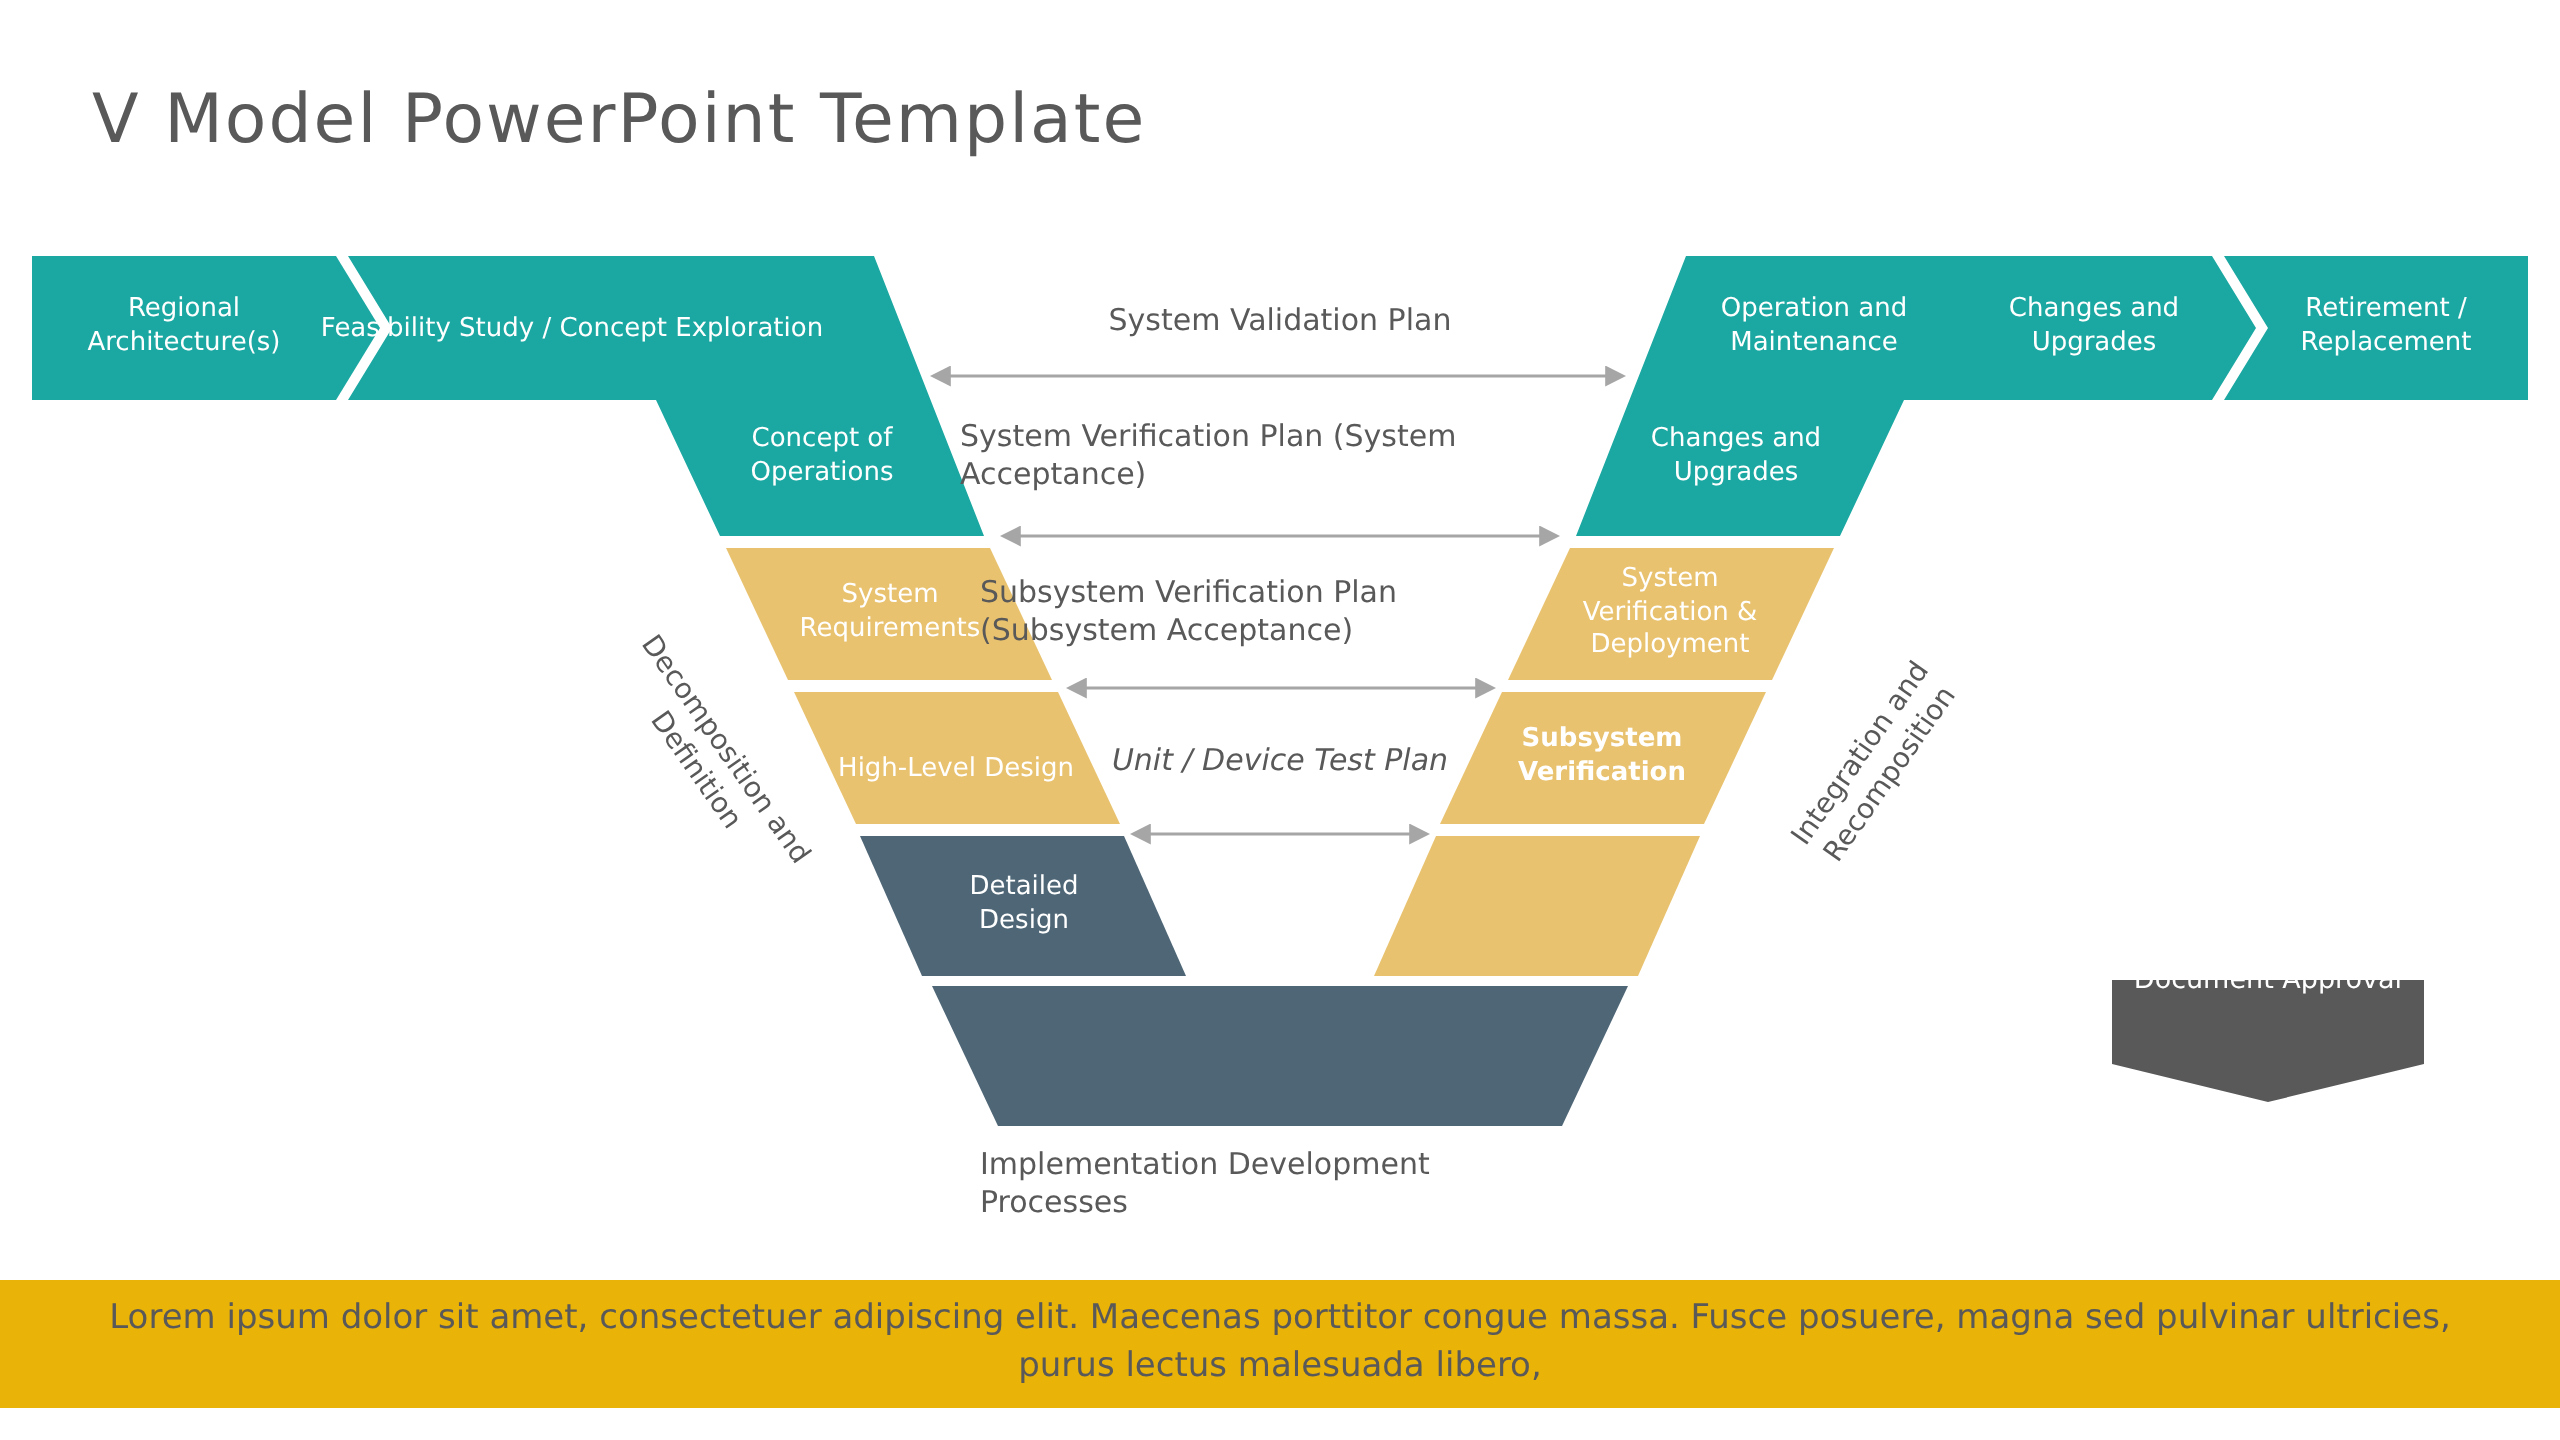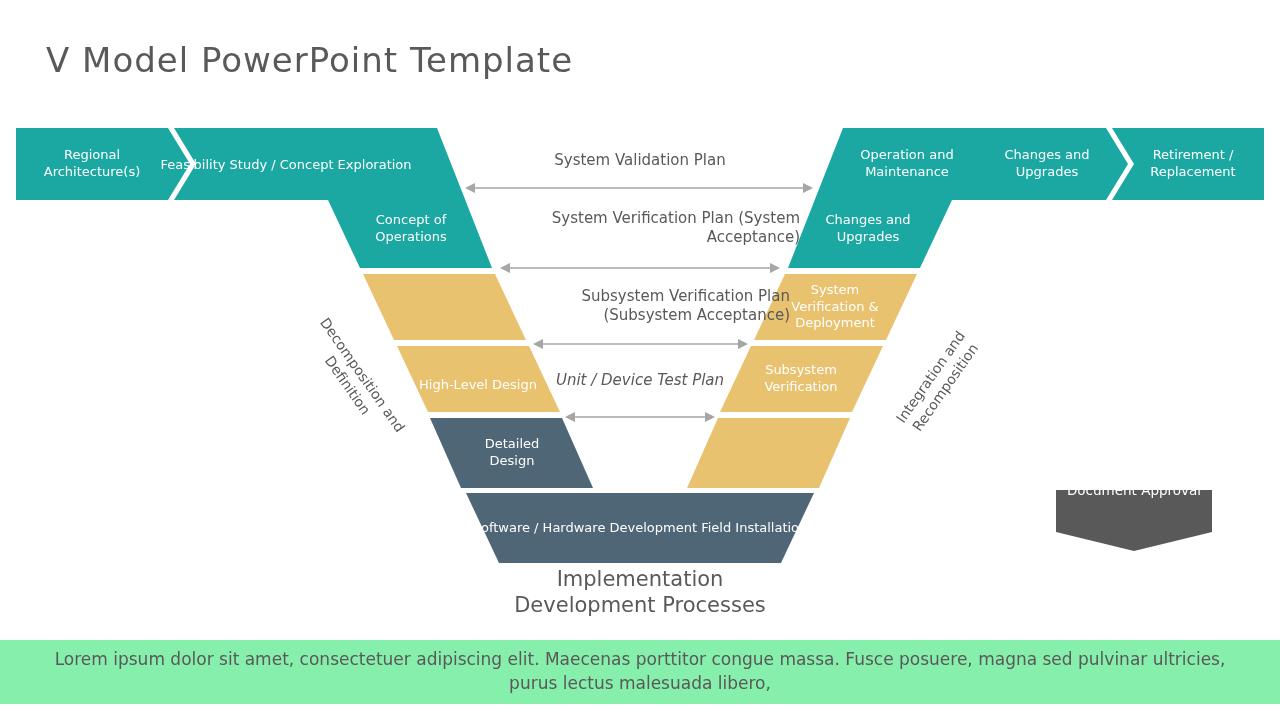--- a/index.html
+++ b/index.html
@@ -16,35 +16,35 @@
   polygon.teal  { fill:#1BA8A2; }
   polygon.gold  { fill:#E9C26F; }
   polygon.slate { fill:#4E6676; }
   polygon.badge { fill:#595959; }
   .lbl {
     position:absolute; display:flex; align-items:center; justify-content:center;
     text-align:center; color:#ffffff; font-size:13px; line-height:1.3;
   }
   .plan {
     position:absolute; display:flex; align-items:center; justify-content:center;
-    text-align:right; color:#595959; font-size:15px; line-height:1.25;
+    text-align:left; color:#595959; font-size:15px; line-height:1.25;
   }
   .side-label {
     position:absolute; width:170px; text-align:center; color:#595959;
     font-size:14px; line-height:1.3;
   }
   .rot-left  { transform:rotate(55deg); }
   .rot-right { transform:rotate(-55deg); }
   .caption {
     position:absolute; display:flex; align-items:center; justify-content:center;
-    text-align:center; color:#595959; font-size:21px; line-height:1.25;
+    color:#595959; font-size:15px; line-height:1.25;
   }
   .footer {
     position:absolute; left:0; top:640px; width:1280px; height:64px;
-    background:#86efac; display:flex; align-items:center; justify-content:center;
+    background:#eab308; display:flex; align-items:center; justify-content:center;
   }
   .footer-text {
     max-width:1215px; text-align:center; color:#595959; font-size:17px; line-height:1.4;
   }
 </style>
 </head>
 <body>
 
 <div class="slide">
 
@@ -79,24 +79,24 @@
     <line x1="502" y1="268" x2="778" y2="268" stroke="#A6A6A6" stroke-width="1.5" marker-start="url(#ah)" marker-end="url(#ah)"></line>
     <line x1="535" y1="344" x2="746" y2="344" stroke="#A6A6A6" stroke-width="1.5" marker-start="url(#ah)" marker-end="url(#ah)"></line>
     <line x1="567" y1="417" x2="713" y2="417" stroke="#A6A6A6" stroke-width="1.5" marker-start="url(#ah)" marker-end="url(#ah)"></line>
 
     <polygon class="badge" points="1056,490 1212,490 1212,532 1134,551 1056,532"></polygon>
   </svg>
 
   <div class="lbl" style="left:17px; top:128px; width:150px; height:72px;">Regional Architecture(s)</div>
   <div class="lbl" style="left:156px; top:128px; width:260px; height:75px;">Feasibility Study / Concept Exploration</div>
   <div class="lbl" style="left:351px; top:196px; width:120px; height:66px;">Concept of Operations</div>
+  <div class="lbl" style="left:385px; top:274px; width:120px; height:66px;">System Requirements</div>
   <div class="lbl" style="left:418px; top:346px; width:120px; height:78px;">High-Level Design</div>
   <div class="lbl" style="left:472px; top:418px; width:80px; height:70px;">Detailed Design</div>
-  <div class="lbl" style="left:460px; top:493px; width:360px; height:70px;">Software / Hardware Development Field Installation</div>
-  <div class="lbl" style="left:741px; top:346px; width:120px; height:66px;">Subsystem Verification</div>
+  <div class="lbl" style="left:741px; top:346px; width:120px; height:66px;font-weight:bold;">Subsystem Verification</div>
   <div class="lbl" style="left:775px; top:274px; width:120px; height:66px;">System Verification &amp; Deployment</div>
   <div class="lbl" style="left:808px; top:196px; width:120px; height:66px;">Changes and Upgrades</div>
   <div class="lbl" style="left:845px; top:128px; width:124px; height:72px;">Operation and Maintenance</div>
   <div class="lbl" style="left:987px; top:128px; width:120px; height:72px;">Changes and Upgrades</div>
   <div class="lbl" style="left:1131px; top:128px; width:124px; height:72px;">Retirement / Replacement</div>
 
   <div class="plan" style="left:488px; top:146px; width:304px; height:28px;">System Validation Plan</div>
   <div class="plan" style="left:480px; top:204px; width:320px; height:48px;">System Verification Plan (System Acceptance)</div>
   <div class="plan" style="left:490px; top:282px; width:300px; height:48px;">Subsystem Verification Plan (Subsystem Acceptance)</div>
   <div class="plan" style="left:540px; top:356px; width:200px; height:48px;font-style:italic;">Unit / Device Test Plan</div>

